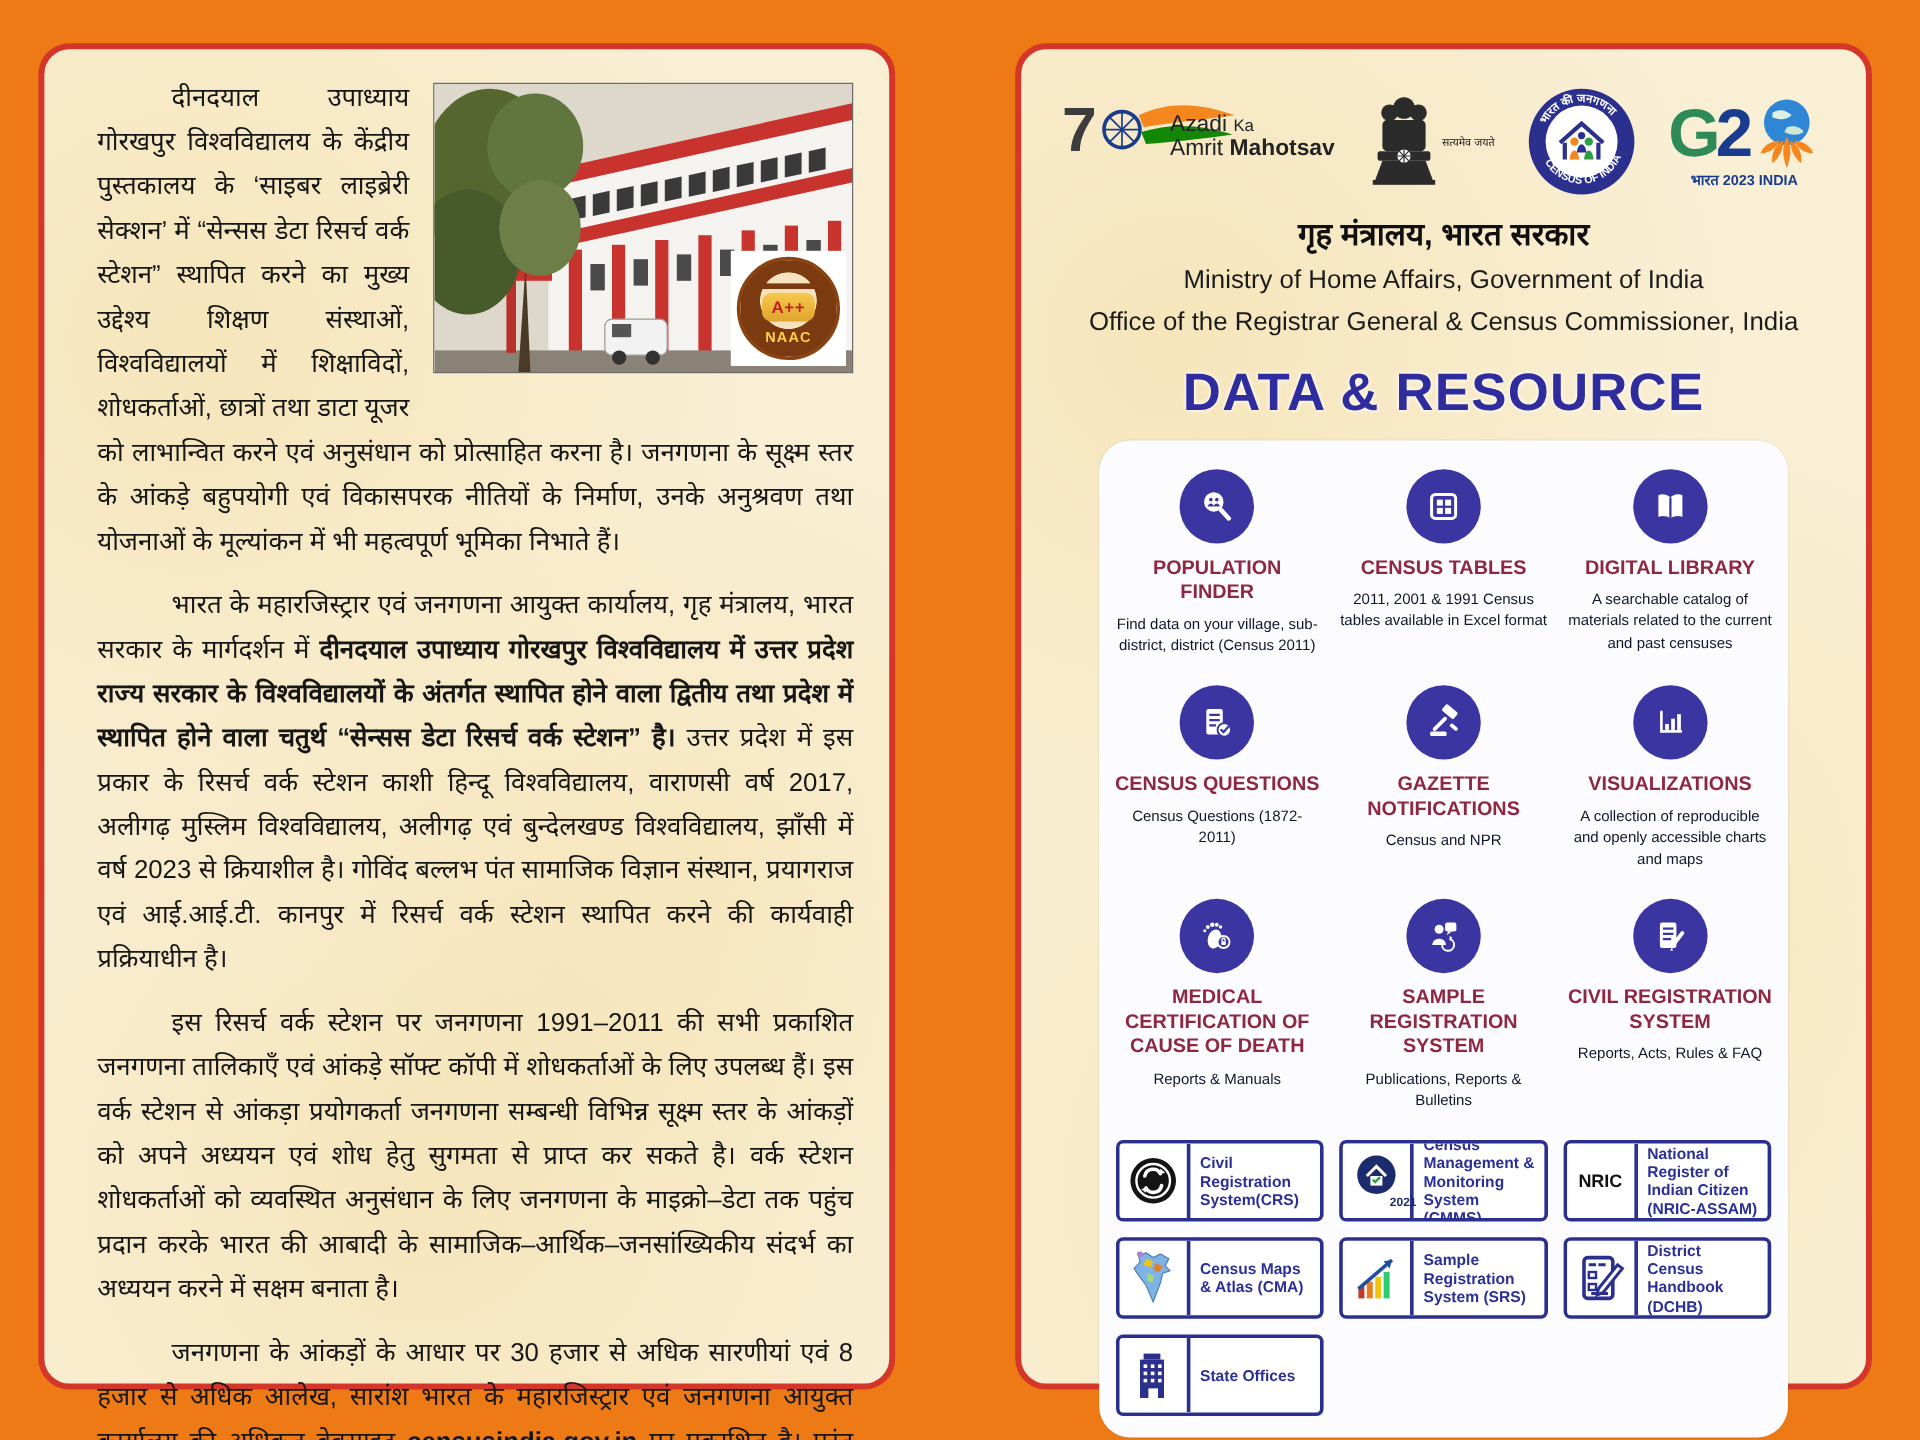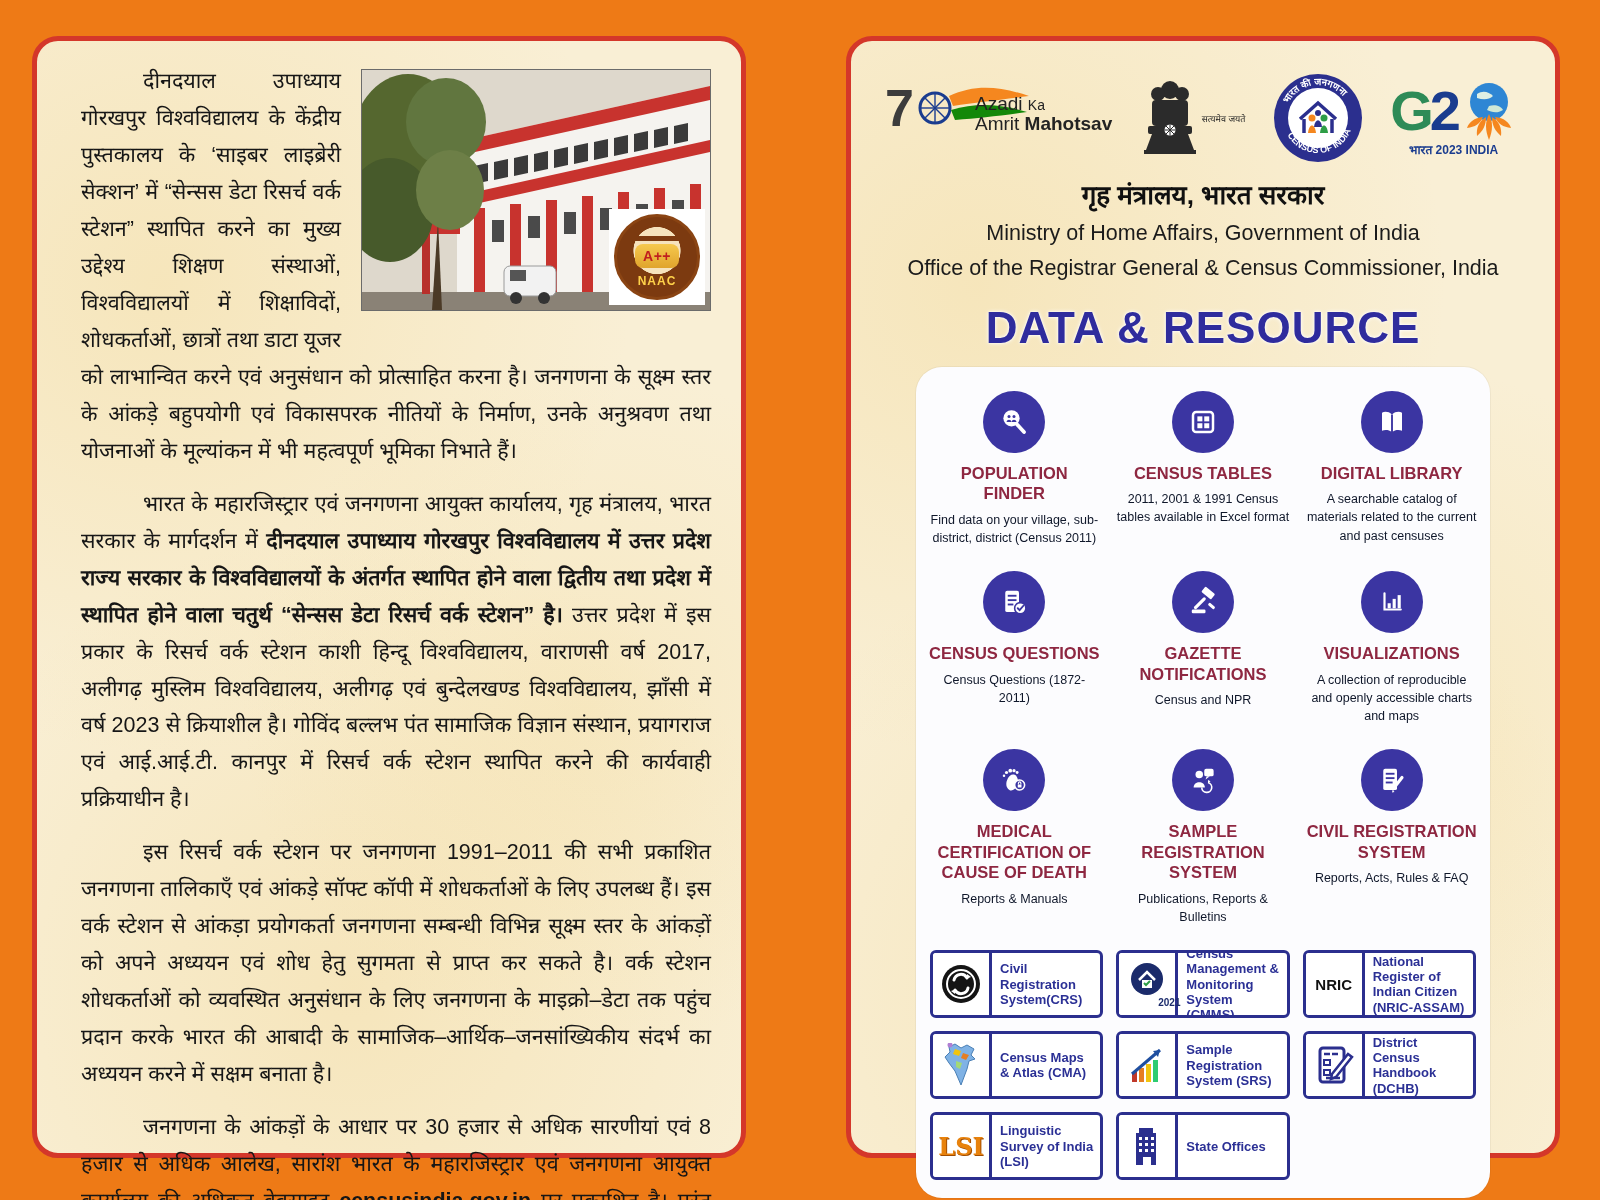--- a/index.html
+++ b/index.html
@@ -465,26 +465,20 @@
               <line x1="10" y1="10" x2="24" y2="10" stroke="#2b2f8e" stroke-width="2.5" stroke-dasharray="6 2"></line>
               <rect x="10" y="16" width="6" height="5" fill="none" stroke="#2b2f8e" stroke-width="2"></rect>
               <rect x="10" y="26" width="6" height="5" fill="none" stroke="#2b2f8e" stroke-width="2"></rect>
               <line x1="12" y1="34" x2="26" y2="34" stroke="#2b2f8e" stroke-width="2.5"></line>
               <path d="M18,30 L34,10 L38,13 L22,33 L17,35 Z" fill="#fff" stroke="#2b2f8e" stroke-width="2.5"></path>
             </svg>
           </div>
           <div class="portal-label">District Census Handbook (DCHB)</div>
         </div>
 
-        <div class="portal-box">
-          <div class="portal-logo">
-            <span class="lsi-text">LSI</span>
-          </div>
-          <div class="portal-label">Linguistic Survey of India (LSI)</div>
-        </div>
 
         <div class="portal-box">
           <div class="portal-logo">
             <svg width="38" height="42" viewBox="0 0 38 42">
               <rect x="8" y="8" width="20" height="32" fill="#2b2f8e"></rect>
               <rect x="11" y="3" width="14" height="5" fill="#2b2f8e"></rect>
               <g fill="#fff">
                 <rect x="11" y="12" width="3" height="3"></rect>
                   <rect x="17" y="12" width="3" height="3"></rect>
                   <rect x="23" y="12" width="3" height="3"></rect>

